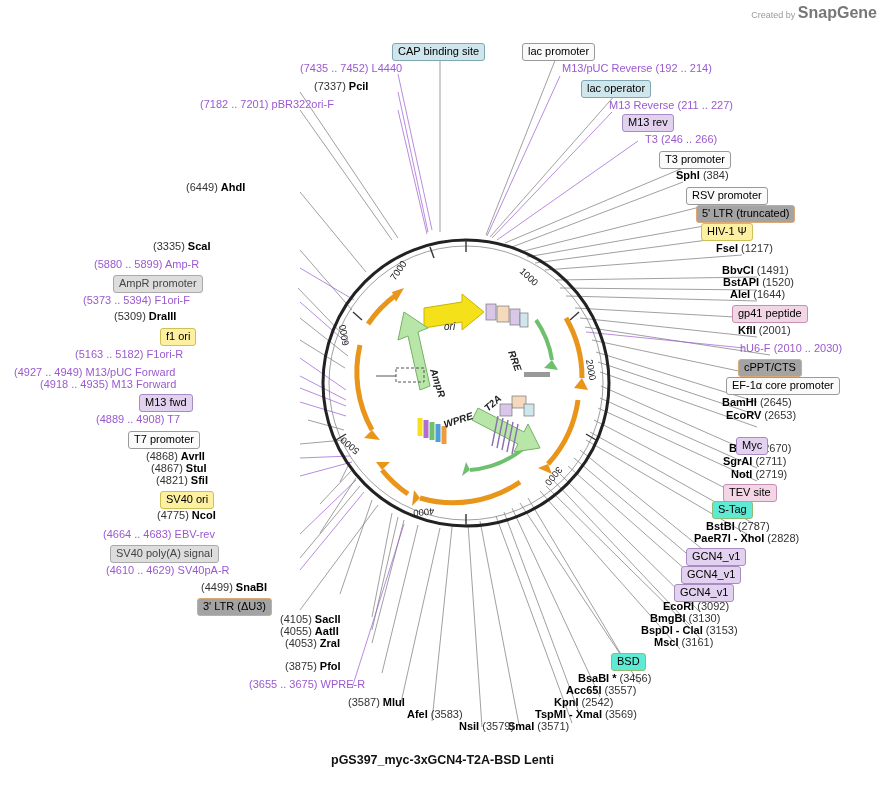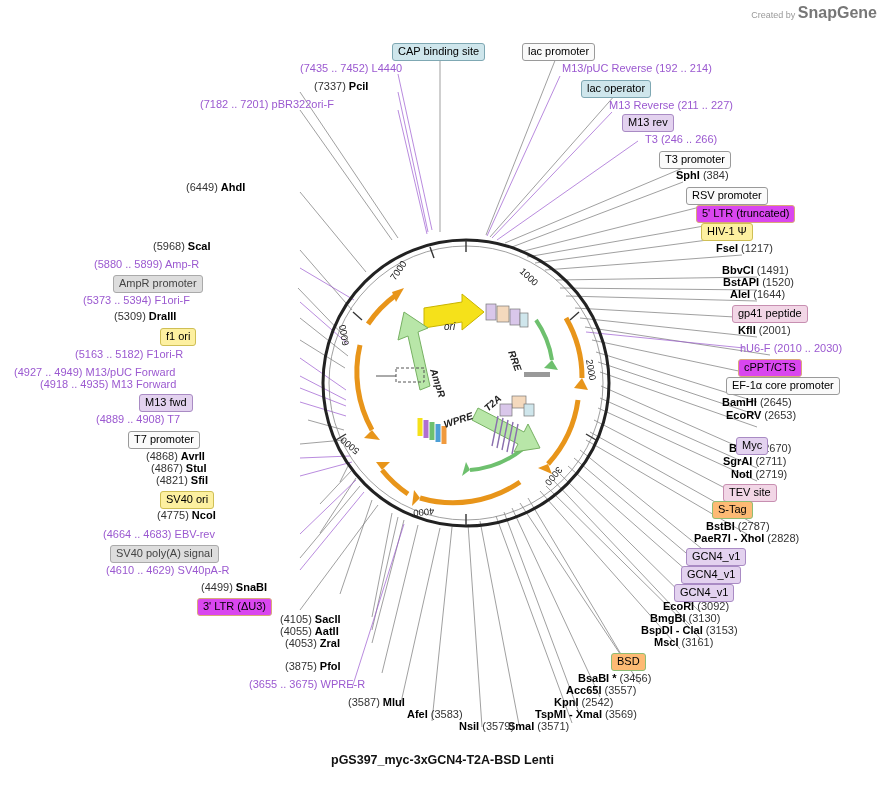--- a/index.html
+++ b/index.html
@@ -18,22 +18,22 @@
   .purple .pos{color:#9b59d0;}
   .gray{color:#444;}
   .box{
     display:inline-block;padding:1px 5px 2px 5px;border:1px solid #999;
     border-radius:3px;background:#f2f2f2;font-size:11px;line-height:13px;
   }
   .box.blue{background:#cfe6ec;border-color:#7fa8b3;}
   .box.violet{background:#e3d2ef;border-color:#a98bc4;}
   .box.pink{background:#f2d6e6;border-color:#c78fb1;}
   .box.yellow{background:#fdf0a0;border-color:#cfbf55;}
-  .box.orange{background:#d946ef;border-color:#d9a978;}
-  .box.green{background:#fdba74;border-color:#8fbd74;}
+  .box.orange{background:#a3a3a3;border-color:#d9a978;}
+  .box.green{background:#5eead4;border-color:#8fbd74;}
   .box.gray{background:#ddd;border-color:#aaa;}
   .box.white{background:#fafafa;border-color:#9a9a9a;}
   svg{position:absolute;left:0;top:0;}
   .title{
     position:absolute;width:885px;text-align:center;font-size:12.5px;font-weight:bold;color:#111;
   }
   .subtitle{
     position:absolute;width:885px;text-align:center;font-size:11px;color:#222;
   }
   .credit{position:absolute;right:8px;top:4px;font-size:9px;color:#9a9a9a;}
@@ -442,21 +442,21 @@
   </div>
   <div class="lbl purple" style="left:200px;top:98px;">
     <span class="pos">(7182 .. 7201)</span>
     <span class="nm">pBR322ori-F</span>
   </div>
   <div class="lbl" style="left:186px;top:181px;">
     <span class="pos">(6449)</span>
     <span class="nm">AhdI</span>
   </div>
   <div class="lbl" style="left:153px;top:240px;">
-    <span class="pos">(5968)</span>
+    <span class="pos">(3335)</span>
     <span class="nm">ScaI</span>
   </div>
   <div class="lbl purple" style="left:94px;top:258px;">
     <span class="pos">(5880 .. 5899)</span>
     <span class="nm">Amp-R</span>
   </div>
   <div class="lbl" style="left:113px;top:275px;">
     <span class="box gray">AmpR promoter</span>
   </div>
   <div class="lbl purple" style="left:83px;top:294px;">

